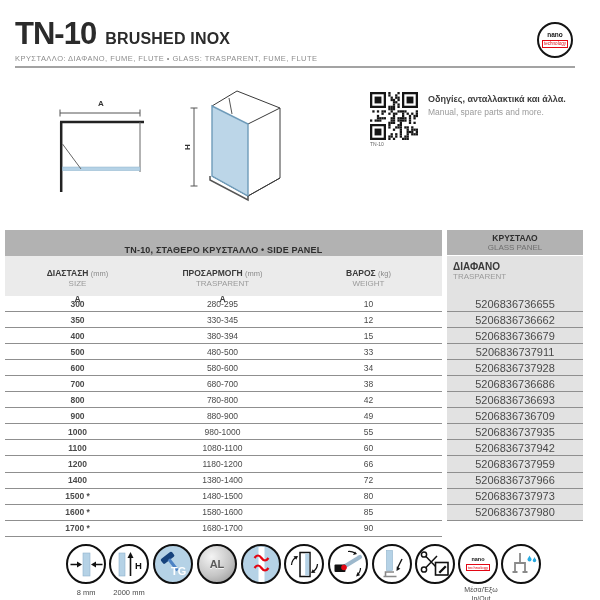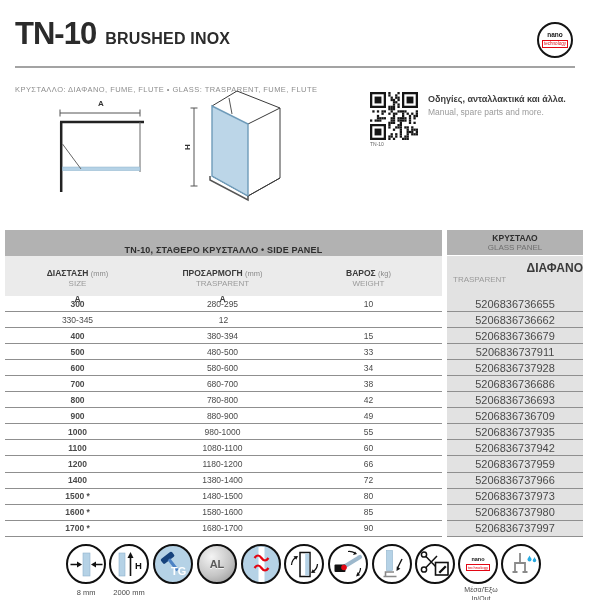--- a/index.html
+++ b/index.html
@@ -4,21 +4,21 @@
 <style>
   html,body{margin:0;padding:0;background:#fff;}
   .page{position:relative;width:600px;height:600px;background:#fff;overflow:hidden;
         font-family:"Liberation Sans",sans-serif;color:#333;}
   .abs{position:absolute;}
 
   
   .title-row{position:absolute;left:15px;top:18px;display:flex;align-items:baseline;gap:9px;color:#2b2b2b;}
   .model{font-size:31px;font-weight:bold;letter-spacing:-1px;line-height:1;}
   .finish{font-size:16px;font-weight:bold;letter-spacing:0.2px;}
-  .subtitle{position:absolute;left:15px;top:54px;font-size:7.5px;color:#8d8d8d;letter-spacing:.45px;margin-top:31px;}
+  .subtitle{position:absolute;left:15px;top:54px;font-size:7.5px;color:#8d8d8d;letter-spacing:.45px;}
   .rule{position:absolute;left:15px;top:66px;width:560px;height:2px;background:#a3a3a3;}
   .logo{position:absolute;left:537px;top:22px;width:36px;height:36px;border:2.5px solid #141414;border-radius:50%;
         box-sizing:border-box;display:flex;flex-direction:column;align-items:center;justify-content:center;background:#fff;}
   .logo .nano{font-size:6.5px;font-weight:bold;color:#141414;line-height:1;}
   .logo .tech{font-size:4.6px;color:#e30613;border:0.5px solid #e30613;padding:0 1px;margin-top:1px;line-height:1.3;}
 
   
   .qr{position:absolute;left:370px;top:92px;width:48px;height:48px;}
   .qr-caption{position:absolute;left:370px;top:141px;font-size:5px;color:#666;}
   .qr-text{position:absolute;left:428px;top:94px;width:165px;}
@@ -36,21 +36,21 @@
   
   .sub-main{position:absolute;left:5px;top:256px;width:437px;height:40px;background:#ebebeb;display:flex;}
   .sub-col{text-align:center;padding-top:12px;box-sizing:border-box;}
   .sc1{width:145px;}.sc2{width:145px;}.sc3{width:147px;}
   .sub-col .gr{font-size:8.5px;font-weight:bold;color:#3a3a3a;}
   .sub-col .unit{font-size:7.5px;font-weight:normal;color:#8a8a8a;}
   .sub-col .en{font-size:8px;color:#9a9a9a;margin-top:1px;}
   .sub-col .sub-a{font-size:8.5px;font-weight:bold;color:#3a3a3a;margin-top:6px;}
   .sub-glass{position:absolute;left:447px;top:256px;width:136px;height:40px;background:#e2e2e2;
              padding:5px 0 0 6px;box-sizing:border-box;}
-  .sub-glass .gr{font-size:12px;font-weight:bold;color:#3a3a3a;text-align:right;}
+  .sub-glass .gr{font-size:10px;font-weight:bold;color:#3a3a3a;}
   .sub-glass .en{font-size:8px;color:#9a9a9a;margin-top:0;}
   .sub-glass .cod{font-size:8.5px;font-weight:bold;color:#3a3a3a;text-align:center;margin-top:19px;text-decoration:underline;}
 
   
   .rows-main{position:absolute;left:5px;top:296px;width:437px;}
   .row-m{display:flex;height:16.05px;border-bottom:1px solid #8f8f8f;box-sizing:border-box;align-items:center;}
   .row-m .c{font-size:8.5px;color:#4a4a4a;text-align:center;}
   .c1{width:145px;font-weight:bold;}.c2{width:145px;}.c3{width:147px;}
   .rows-codes{position:absolute;left:447px;top:296px;width:136px;}
   .row-r{height:16.05px;border-bottom:1px solid #8f8f8f;box-sizing:border-box;background:#e2e2e2;
@@ -269,20 +269,21 @@
     <div class="cod">COD.</div>
   </div>
 
   <div class="rows-main">
       <div class="row-m">
         <div class="c c1">300</div>
         <div class="c c2">280-295</div>
         <div class="c c3">10</div>
       </div>
       <div class="row-m">
+        <div class="c c1">350</div>
         <div class="c c2">330-345</div>
         <div class="c c3">12</div>
       </div>
       <div class="row-m">
         <div class="c c1">400</div>
         <div class="c c2">380-394</div>
         <div class="c c3">15</div>
       </div>
       <div class="row-m">
         <div class="c c1">500</div>
@@ -353,21 +354,20 @@
       <div class="row-r">5206836737928</div>
       <div class="row-r">5206836736686</div>
       <div class="row-r">5206836736693</div>
       <div class="row-r">5206836736709</div>
       <div class="row-r">5206836737935</div>
       <div class="row-r">5206836737942</div>
       <div class="row-r">5206836737959</div>
       <div class="row-r">5206836737966</div>
       <div class="row-r">5206836737973</div>
       <div class="row-r">5206836737980</div>
-      <div class="row-r">5206836737997</div>
     </div>
 
   <div class="icn" style="left:66px;">
     <svg width="35" height="35" viewBox="0 0 35 35">
       <rect x="14" y="6" width="7" height="23" fill="#b5d2e6" stroke="#8fb3cc" stroke-width="0.6"></rect>
       <path d="M1.5 17.5 h7" stroke="#111" stroke-width="1.6"></path>
         <path d="M13 17.5 l-5 -3 v6 z" fill="#111"></path>
       <path d="M33.5 17.5 h-7" stroke="#111" stroke-width="1.6"></path>
         <path d="M22 17.5 l5 -3 v6 z" fill="#111"></path>
     </svg>

